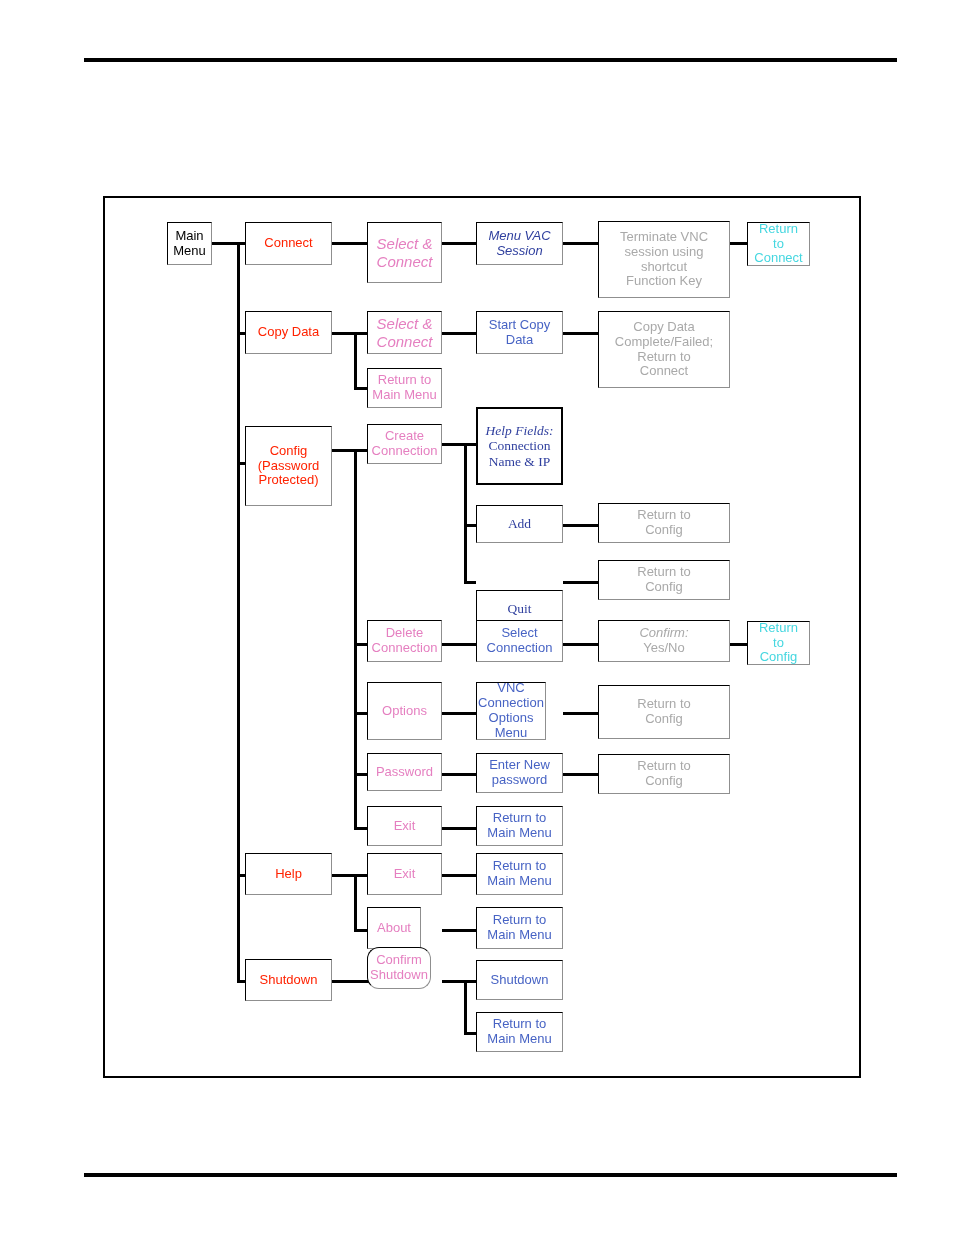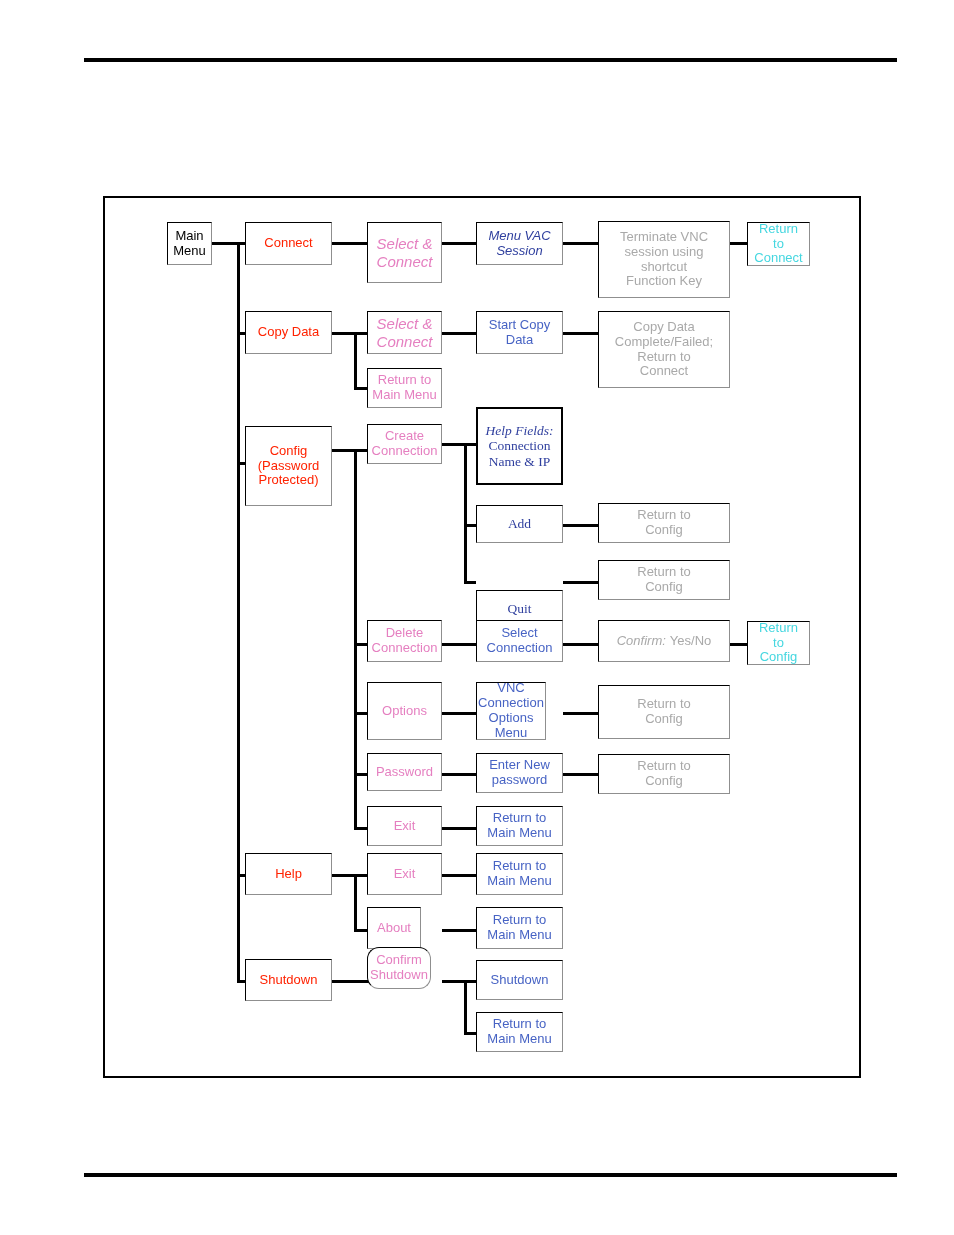--- a/index.html
+++ b/index.html
@@ -211,21 +211,21 @@
   <div class="node" style="left:262px;top:422px;width:75px;height:42px;">
     <span class="lvl2" style="white-space:pre-line;">Delete
 Connection</span>
   </div>
 
   <div class="node" style="left:371px;top:422px;width:87px;height:42px;">
     <span class="lvl3" style="white-space:pre-line;">Select
 Connection</span>
   </div>
 
-  <div class="node" style="left:493px;top:422px;width:132px;height:42px;flex-direction:row;">
+  <div class="node" style="left:493px;top:422px;width:132px;height:42px;flex-direction:column;">
     <span class="grayi">Confirm:</span>
     <span class="gray">Yes/No</span>
   </div>
 
   <div class="node" style="left:642px;top:423px;width:63px;height:44px;">
     <span class="teal" style="white-space:pre-line;">Return
 to
 Config</span>
   </div>
 

